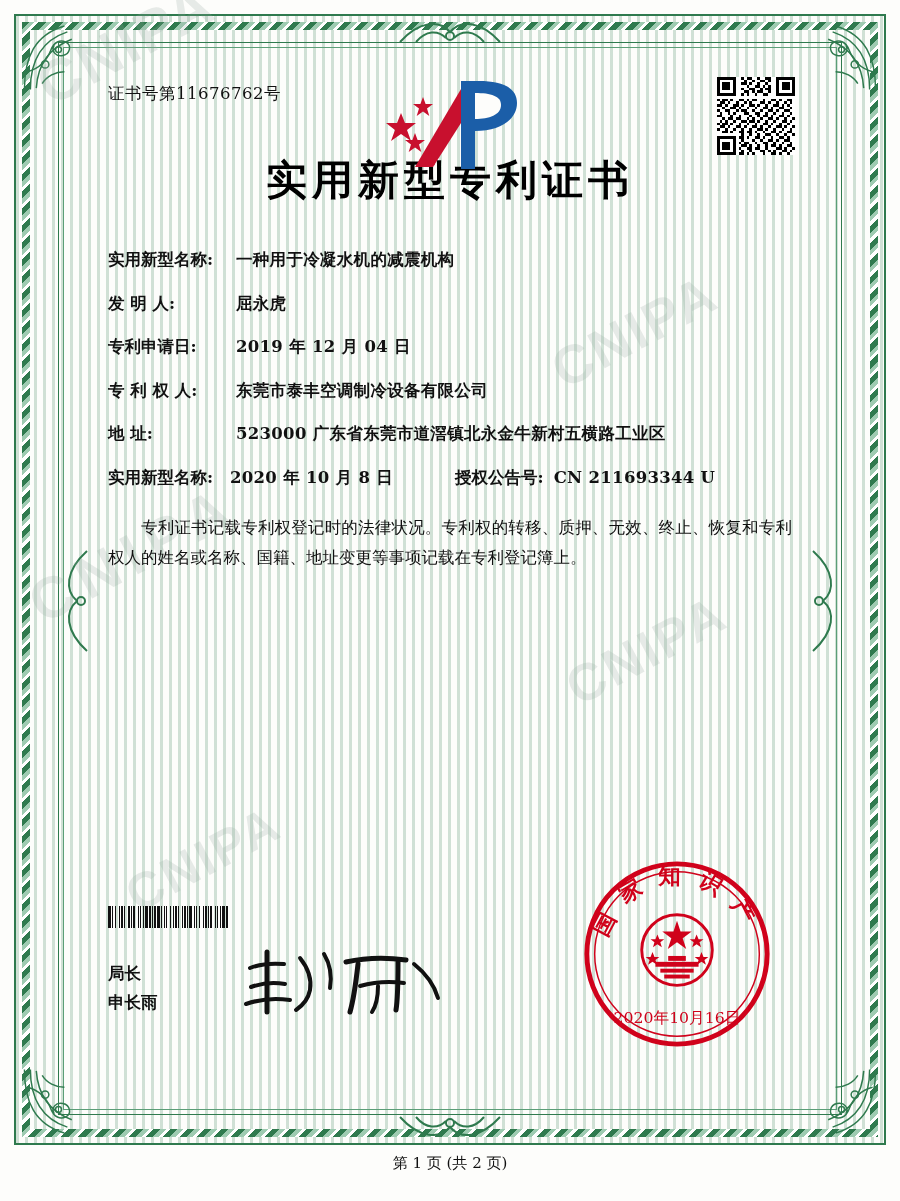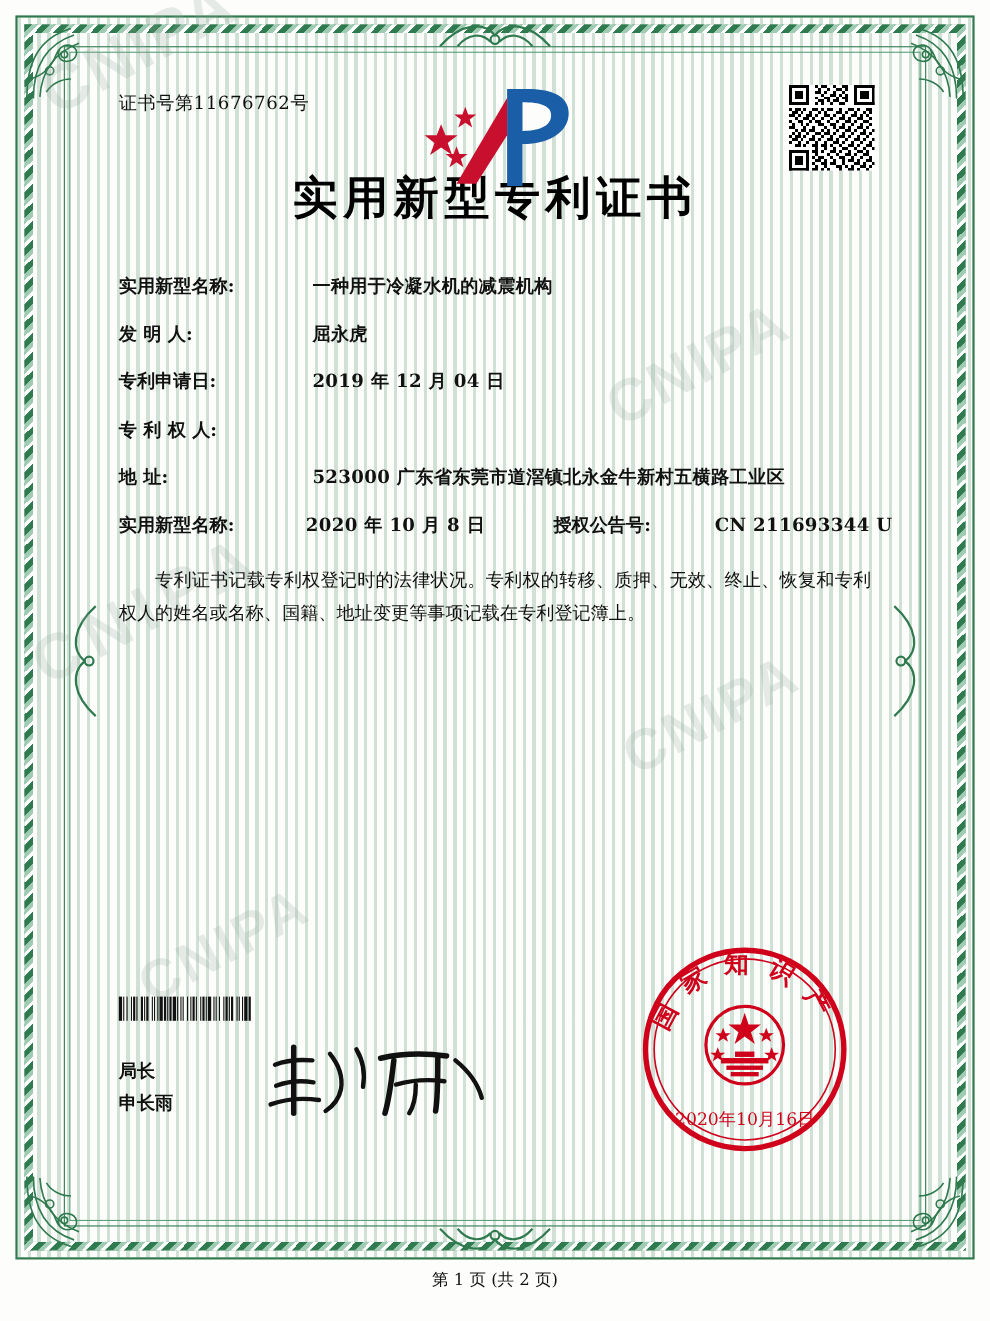--- a/index.html
+++ b/index.html
@@ -129,21 +129,21 @@
     align-items: baseline;
     margin-bottom: 27px;
     font-weight: bold;
   }
   .lbl {
     width: 128px;
     flex: 0 0 128px;
     letter-spacing: 0px;
     white-space: nowrap;
   }
-  .val { flex: 1 1 auto; letter-spacing: 0.3px; padding-left: 48px; }
+  .val { flex: 1 1 auto; letter-spacing: 0.3px; }
   .row.dual .lbl { width: 122px; flex: 0 0 122px; }
   .row.dual .val { flex: 0 0 auto; }
   .gap { width: 62px; flex: 0 0 62px; }
   .lbl2 { flex: 0 0 auto; margin-right: 10px; }
 
   .para {
     margin-top: 10px;
     font-size: 16.5px;
     line-height: 1.82;
     text-align: justify;
@@ -573,20 +573,21 @@
       <div class="row">
         <div class="lbl">发 明 人:</div>
         <div class="val">屈永虎</div>
       </div>
       <div class="row">
         <div class="lbl">专利申请日:</div>
         <div class="val">2019 年 12 月 04 日</div>
       </div>
       <div class="row">
         <div class="lbl">专 利 权 人:</div>
+        <div class="val">东莞市泰丰空调制冷设备有限公司</div>
       </div>
       <div class="row">
         <div class="lbl">地 址:</div>
         <div class="val">523000 广东省东莞市道滘镇北永金牛新村五横路工业区</div>
       </div>
       <div class="row dual">
         <div class="lbl">实用新型名称:</div>
         <div class="val">2020 年 10 月 8 日</div>
         <div class="gap"></div>
         <div class="lbl2">授权公告号:</div>

